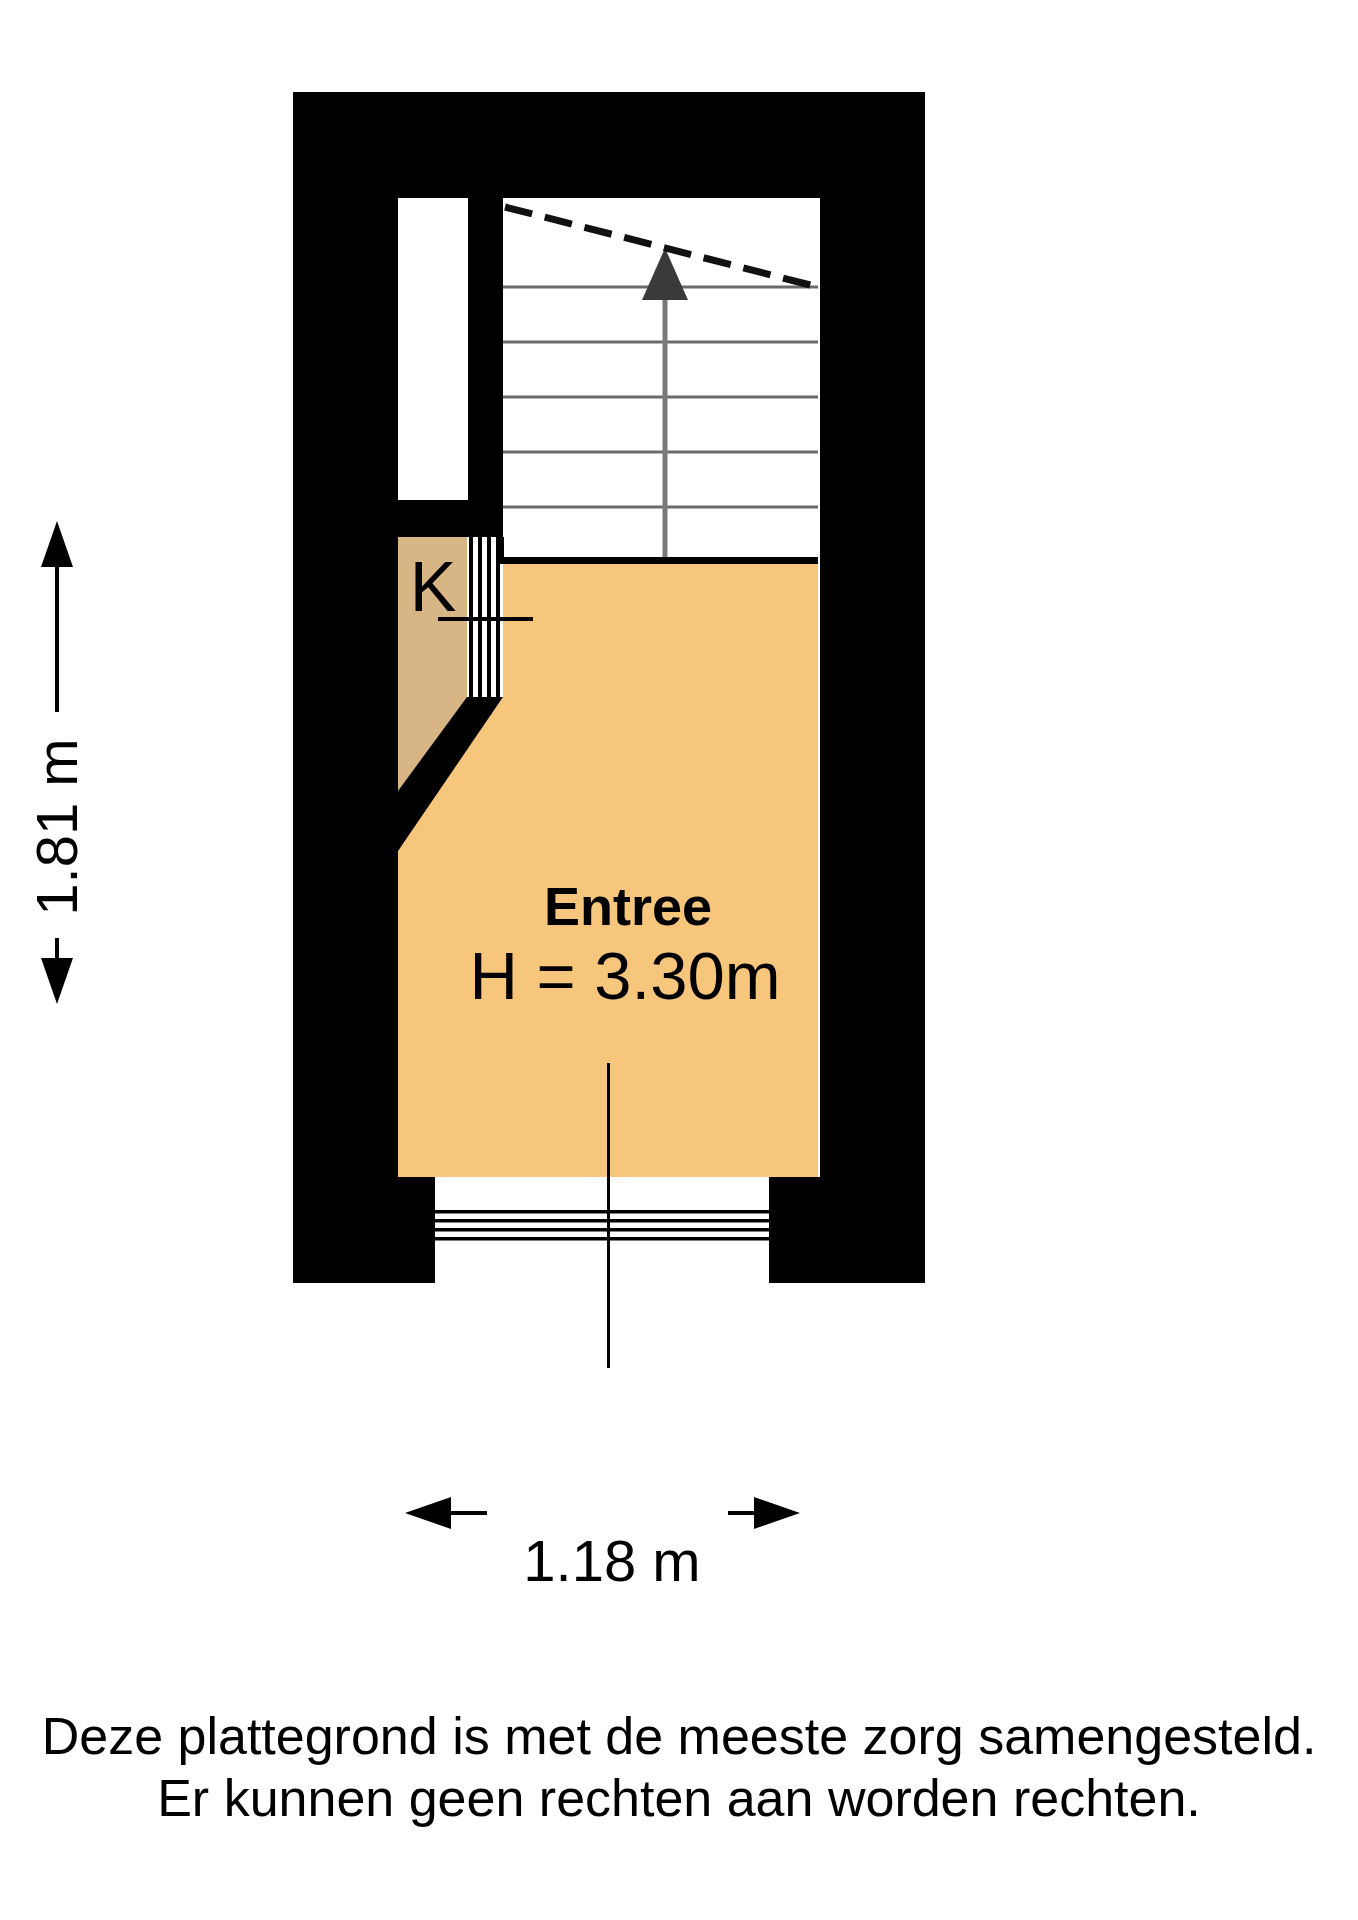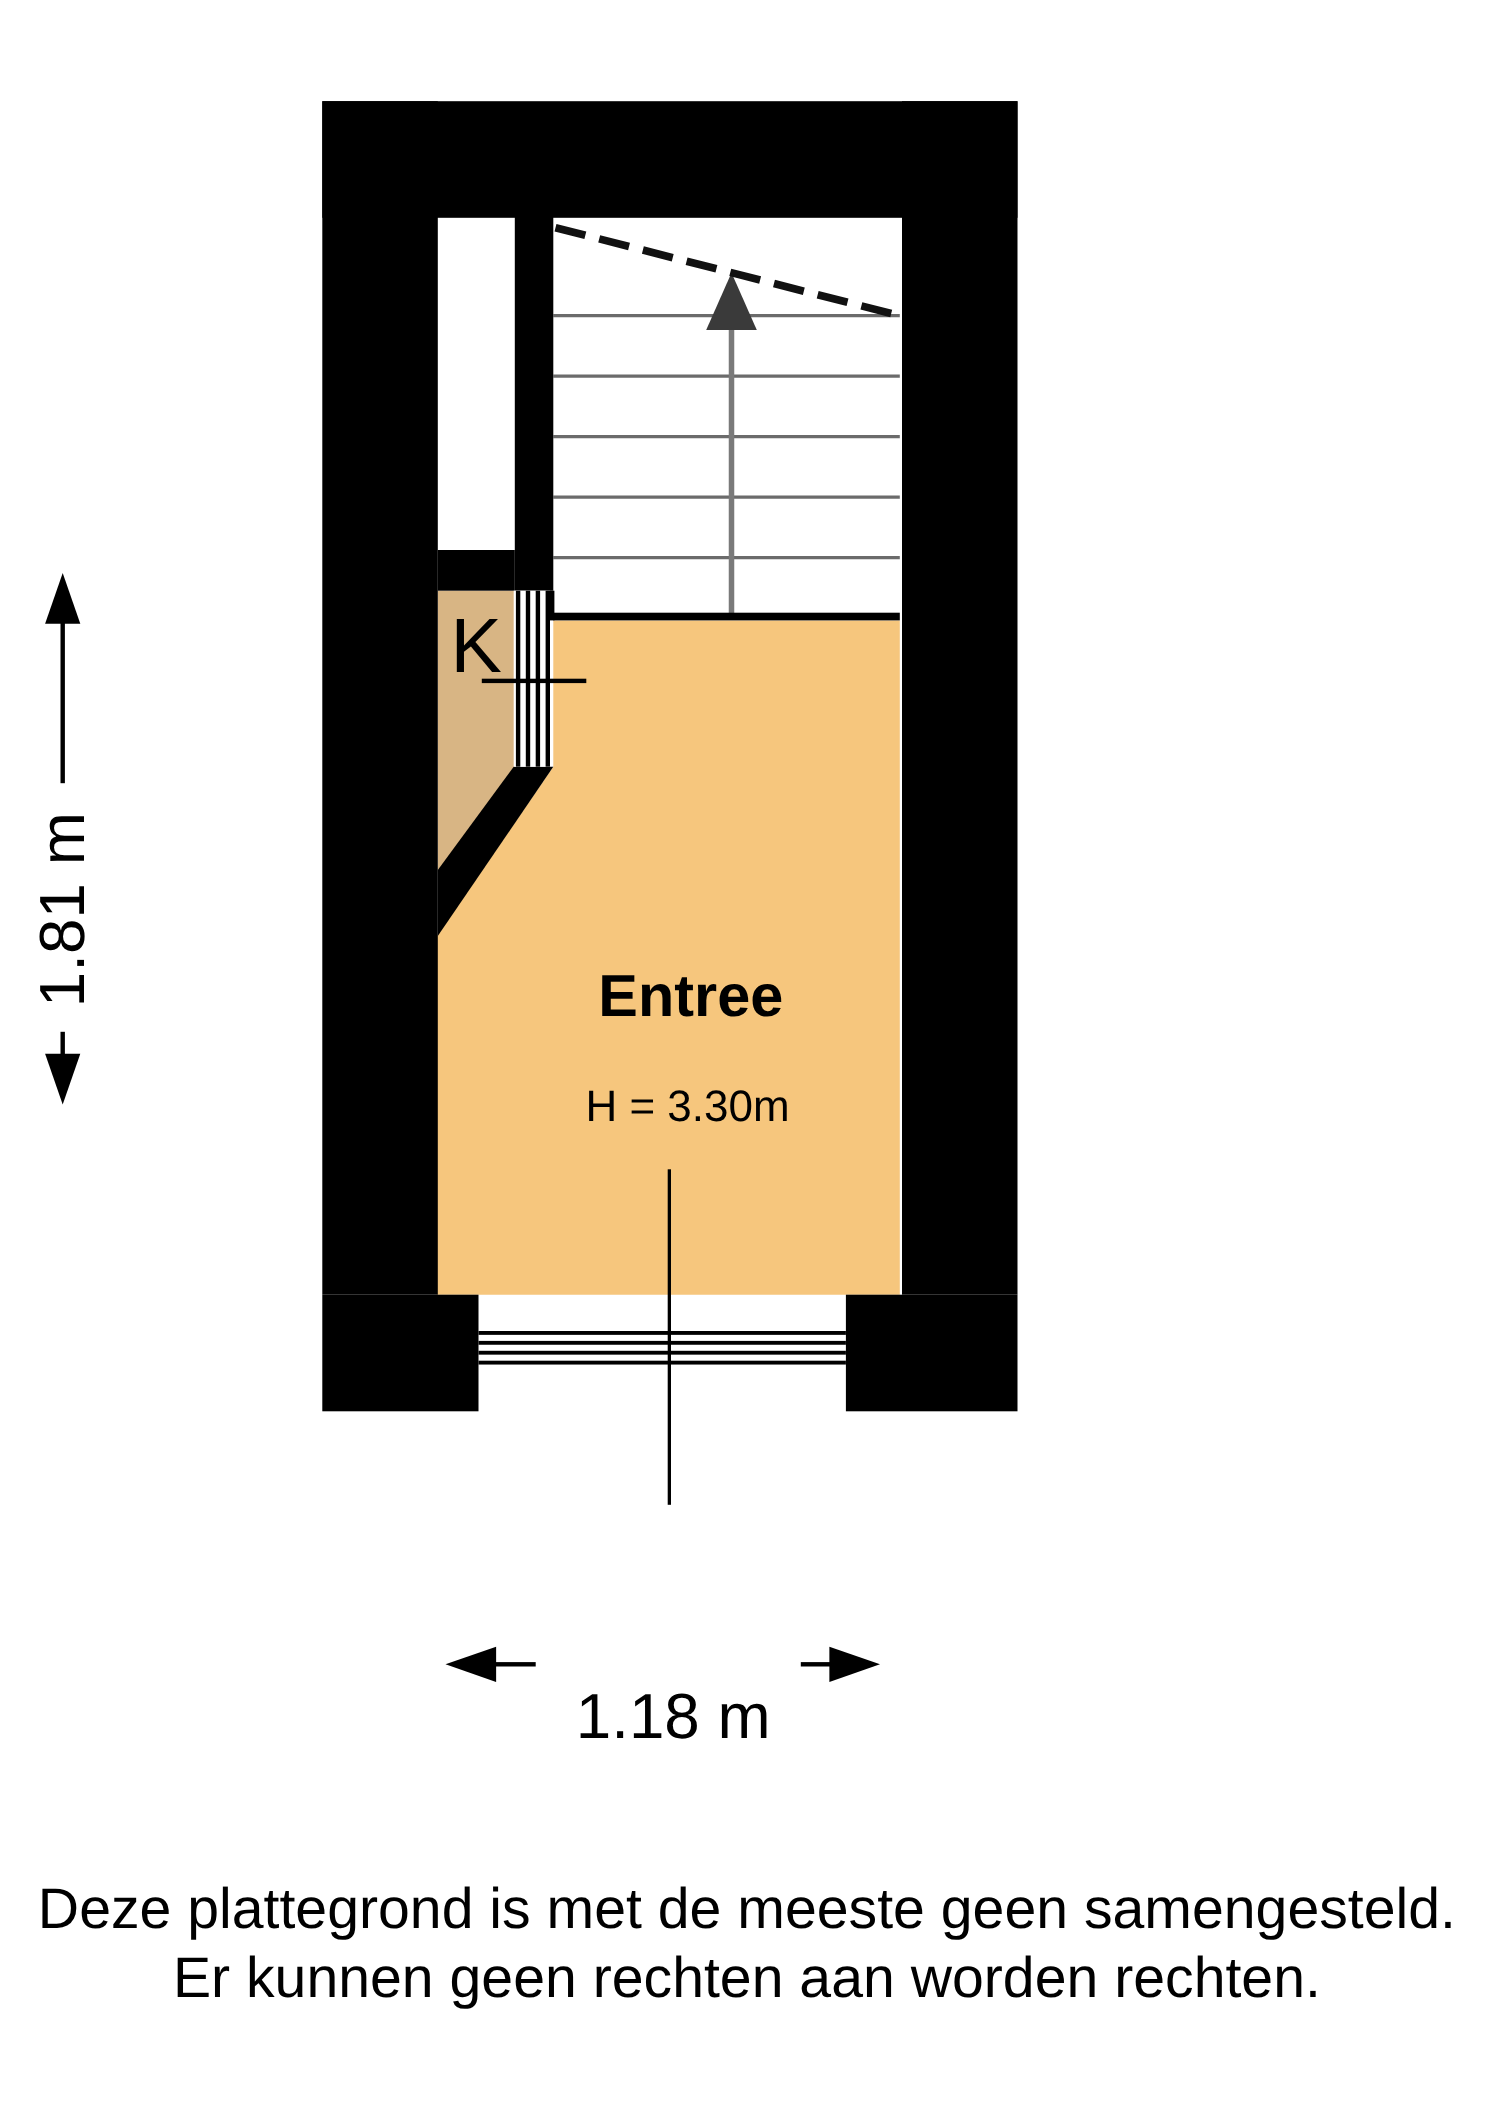--- a/index.html
+++ b/index.html
@@ -24,21 +24,21 @@
     height: 1920px;
   }
   .plan-label {
     position: absolute;
     transform: translate(-50%, -50%);
     white-space: nowrap;
     color: #000;
     line-height: 1;
   }
   .room-name   { font-size: 54px; font-weight: bold; }
-  .room-height { font-size: 40px; margin-top: 31px; }
+  .room-height { font-size: 67px; }
   .closet-k    { font-size: 70px; }
   .dim-h       { font-size: 58px; margin-top: 48px; }
   .dim-v       { font-size: 58px; transform: translate(-50%, -50%) rotate(-90deg); }
   .disclaimer {
     position: absolute;
     left: 0;
     width: 1358px;
     text-align: center;
     font-size: 52px;
     line-height: 1.18;
@@ -119,16 +119,16 @@
   <div class="plan-label closet-k" style="left:433px; top:587px;">K</div>
 
   <div class="plan-label room-name" style="left:628px; top:906px;">Entree</div>
 
   <div class="plan-label room-height" style="left:625px; top:975px;">H = 3.30m</div>
 
   <div class="plan-label dim-v" style="left:57px; top:827px;">1.81 m</div>
 
   <div class="plan-label dim-h" style="left:612px; top:1513px;">1.18 m</div>
 
-  <div class="disclaimer" style="top:1706px;">Deze plattegrond is met de meeste geen samengesteld.</div>
+  <div class="disclaimer" style="top:1706px;">Deze plattegrond is met de meeste zorg samengesteld.</div>
   <div class="disclaimer" style="top:1768px;">Er kunnen geen rechten aan worden rechten.</div>
 
 </div>
 
 </body></html>

